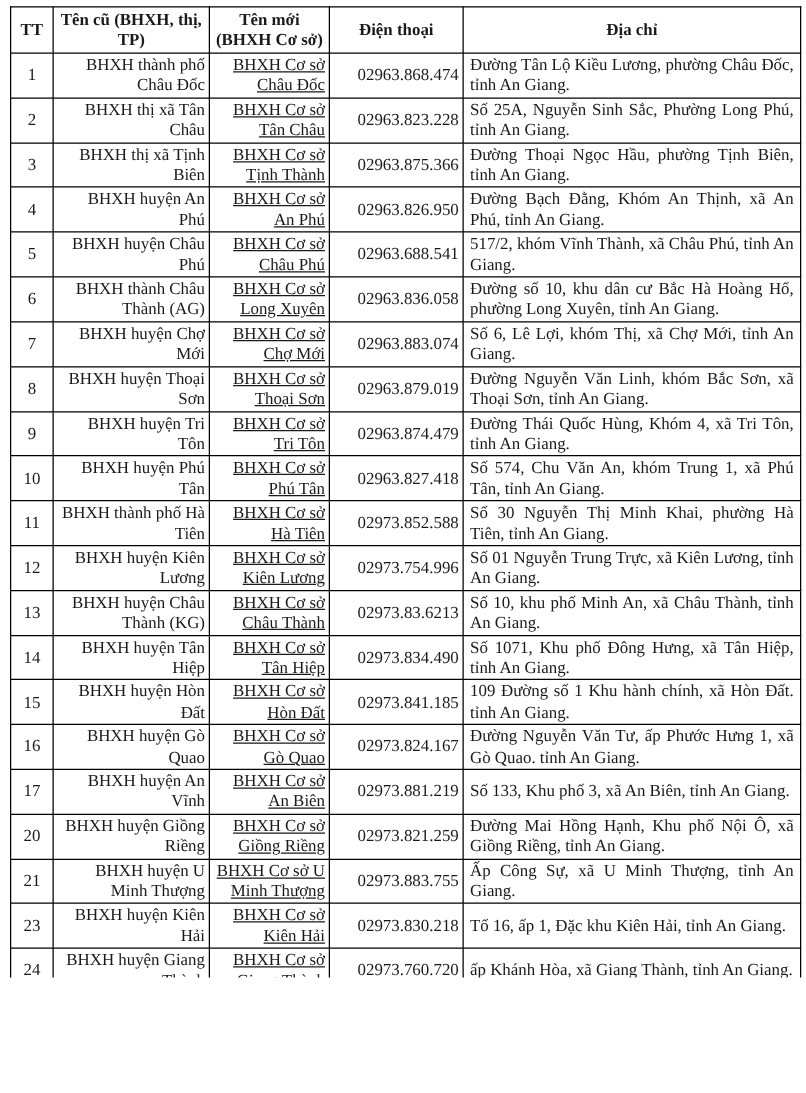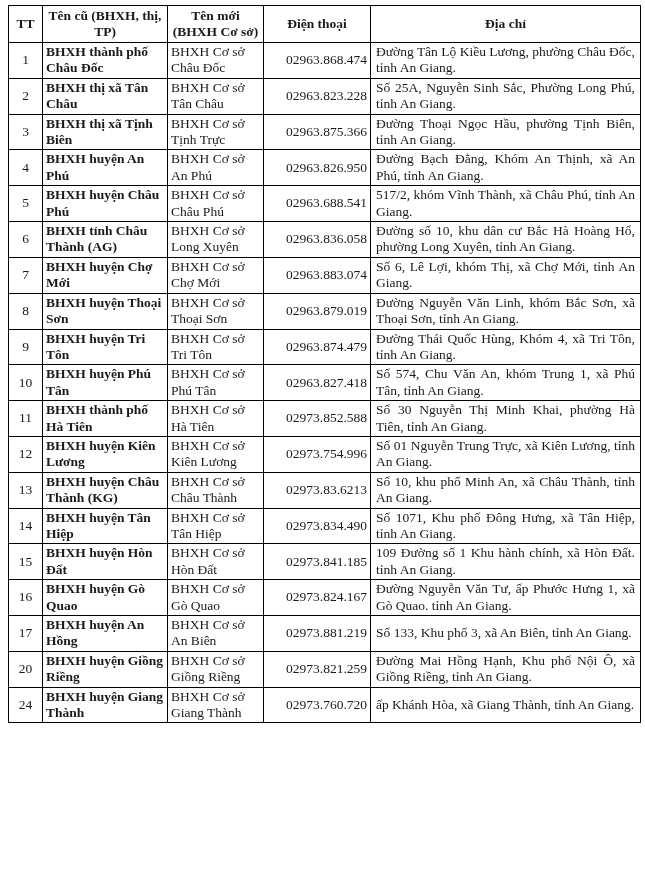--- a/index.html
+++ b/index.html
@@ -41,22 +41,22 @@
   }
   thead th {
     font-weight: bold;
     text-align: center;
     height: 37px;
     padding: 1px 2px;
   }
   tbody td { height: 34px; }
 
   td.tt    { text-align: center; }
-  td.old   { text-align: left; font-weight: bold; }
-  td.new   { text-align: left; }
+  td.old   { text-align: right; }
+  td.new   { text-align: right; text-decoration: underline; }
   td.phone { text-align: right; white-space: nowrap; }
   td.addr  { text-align: justify; text-justify: inter-word; padding: 1px 5px; }
 </style>
 </head>
 <body>
 
 <div class="page">
   <table class="directory">
     <colgroup>
       <col class="c-tt">
@@ -87,21 +87,21 @@
     <td class="tt">2</td>
     <td class="old">BHXH thị xã Tân Châu</td>
     <td class="new">BHXH Cơ sở Tân Châu</td>
     <td class="phone">02963.823.228</td>
     <td class="addr">Số 25A, Nguyễn Sinh Sắc, Phường Long Phú, tỉnh An Giang.</td>
   </tr>
 
   <tr>
     <td class="tt">3</td>
     <td class="old">BHXH thị xã Tịnh Biên</td>
-    <td class="new">BHXH Cơ sở Tịnh Trực</td>
+    <td class="new">BHXH Cơ sở Tịnh Thành</td>
     <td class="phone">02963.875.366</td>
     <td class="addr">Đường Thoại Ngọc Hầu, phường Tịnh Biên, tỉnh An Giang.</td>
   </tr>
 
   <tr>
     <td class="tt">4</td>
     <td class="old">BHXH huyện An Phú</td>
     <td class="new">BHXH Cơ sở An Phú</td>
     <td class="phone">02963.826.950</td>
     <td class="addr">Đường Bạch Đằng, Khóm An Thịnh, xã An Phú, tỉnh An Giang.</td>
@@ -110,21 +110,21 @@
   <tr>
     <td class="tt">5</td>
     <td class="old">BHXH huyện Châu Phú</td>
     <td class="new">BHXH Cơ sở Châu Phú</td>
     <td class="phone">02963.688.541</td>
     <td class="addr">517/2, khóm Vĩnh Thành, xã Châu Phú, tỉnh An Giang.</td>
   </tr>
 
   <tr>
     <td class="tt">6</td>
-    <td class="old">BHXH tỉnh Châu Thành (AG)</td>
+    <td class="old">BHXH thành Châu Thành (AG)</td>
     <td class="new">BHXH Cơ sở Long Xuyên</td>
     <td class="phone">02963.836.058</td>
     <td class="addr">Đường số 10, khu dân cư Bắc Hà Hoàng Hổ, phường Long Xuyên, tỉnh An Giang.</td>
   </tr>
 
   <tr>
     <td class="tt">7</td>
     <td class="old">BHXH huyện Chợ Mới</td>
     <td class="new">BHXH Cơ sở Chợ Mới</td>
     <td class="phone">02963.883.074</td>
@@ -198,38 +198,52 @@
   <tr>
     <td class="tt">16</td>
     <td class="old">BHXH huyện Gò Quao</td>
     <td class="new">BHXH Cơ sở Gò Quao</td>
     <td class="phone">02973.824.167</td>
     <td class="addr">Đường Nguyễn Văn Tư, ấp Phước Hưng 1, xã Gò Quao. tỉnh An Giang.</td>
   </tr>
 
   <tr>
     <td class="tt">17</td>
-    <td class="old">BHXH huyện An Hồng</td>
+    <td class="old">BHXH huyện An Vĩnh</td>
     <td class="new">BHXH Cơ sở An Biên</td>
     <td class="phone">02973.881.219</td>
     <td class="addr">Số 133, Khu phố 3, xã An Biên, tỉnh An Giang.</td>
   </tr>
 
 
 
   <tr>
     <td class="tt">20</td>
     <td class="old">BHXH huyện Giồng Riềng</td>
     <td class="new">BHXH Cơ sở Giồng Riềng</td>
     <td class="phone">02973.821.259</td>
     <td class="addr">Đường Mai Hồng Hạnh, Khu phố Nội Ô, xã Giồng Riềng, tỉnh An Giang.</td>
   </tr>
 
-
-
+  <tr>
+    <td class="tt">21</td>
+    <td class="old">BHXH huyện U Minh Thượng</td>
+    <td class="new">BHXH Cơ sở U Minh Thượng</td>
+    <td class="phone">02973.883.755</td>
+    <td class="addr">Ấp Công Sự, xã U Minh Thượng, tỉnh An Giang.</td>
+  </tr>
+
+
+  <tr>
+    <td class="tt">23</td>
+    <td class="old">BHXH huyện Kiên Hải</td>
+    <td class="new">BHXH Cơ sở Kiên Hải</td>
+    <td class="phone">02973.830.218</td>
+    <td class="addr">Tổ 16, ấp 1, Đặc khu Kiên Hải, tỉnh An Giang.</td>
+  </tr>
 
   <tr>
     <td class="tt">24</td>
     <td class="old">BHXH huyện Giang Thành</td>
     <td class="new">BHXH Cơ sở Giang Thành</td>
     <td class="phone">02973.760.720</td>
     <td class="addr">ấp Khánh Hòa, xã Giang Thành, tỉnh An Giang.</td>
   </tr>
 </tbody>
   </table>

